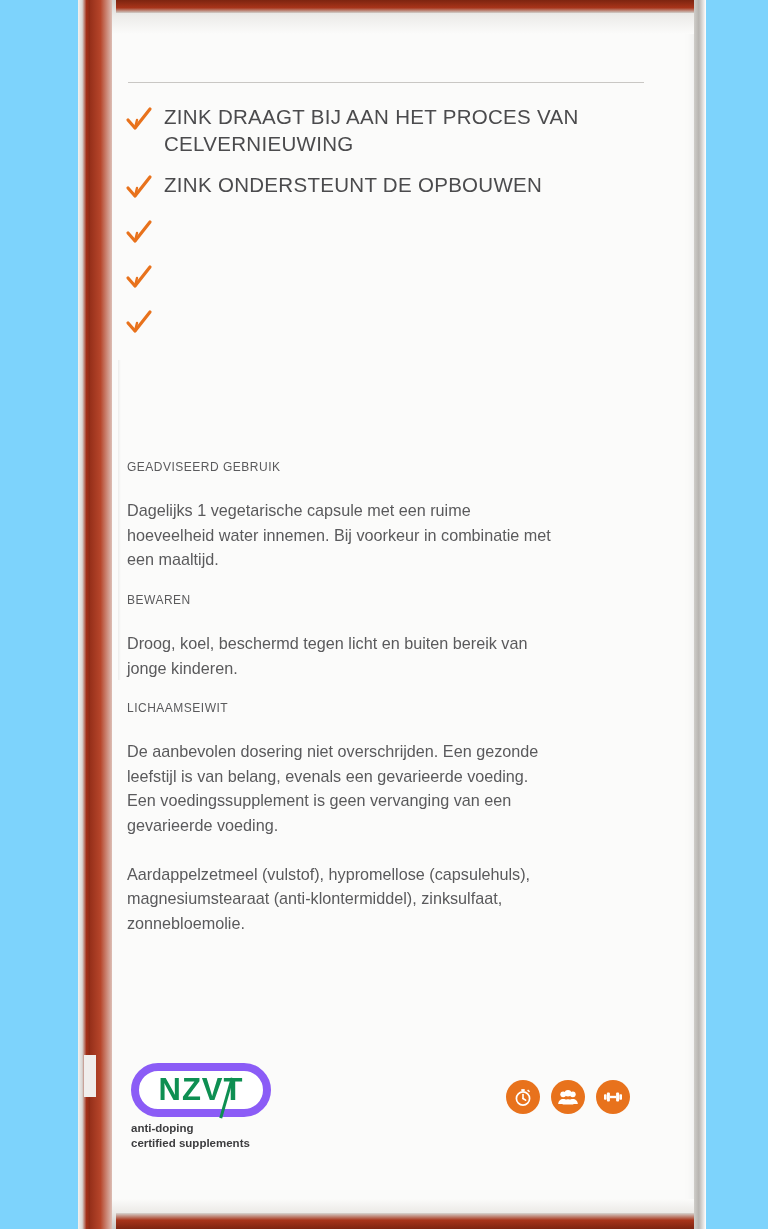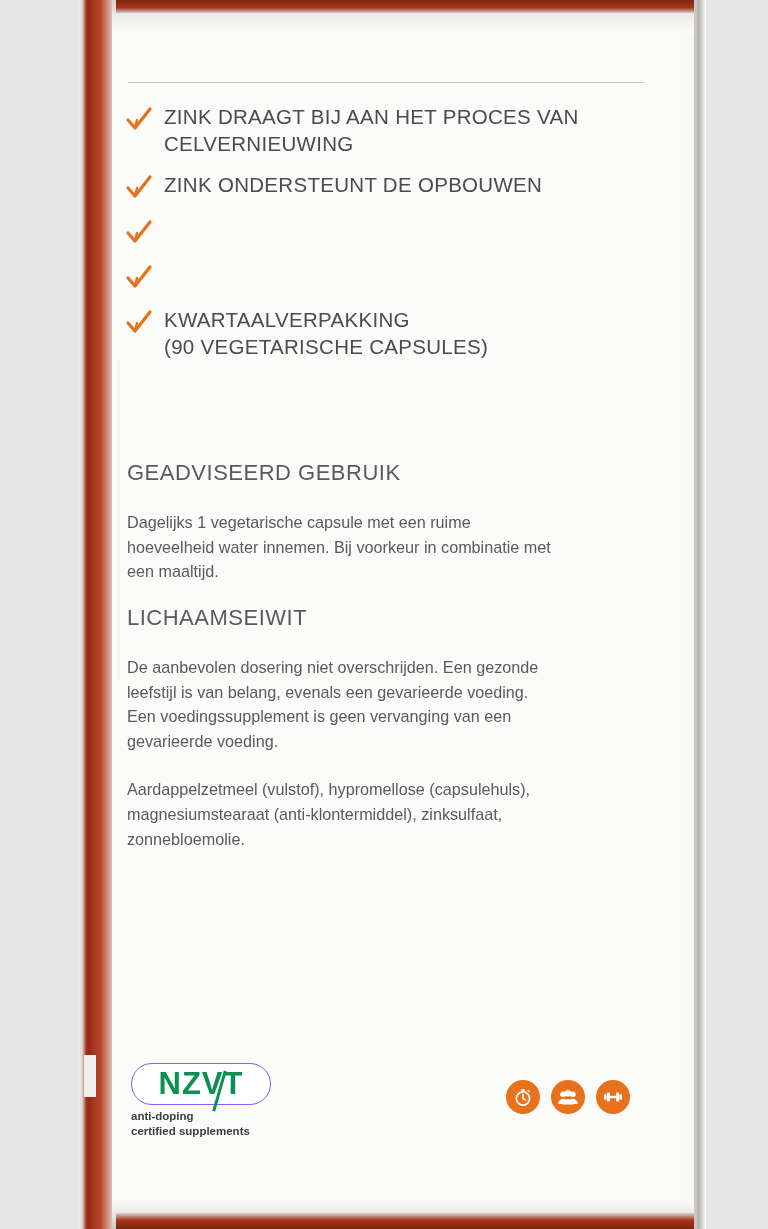--- a/index.html
+++ b/index.html
@@ -12,21 +12,21 @@
     height: 1229px;
     font-family: "Liberation Sans", sans-serif;
     overflow: hidden;
   }
 
   
   .scene {
     position: relative;
     width: 768px;
     height: 1229px;
-    background: #e5e5e5;
+    background: #7dd3fc;
   }
 
   
   .spine-left {
     position: absolute;
     left: 78px;
     top: 0px;
     width: 12px;
     height: 1229px;
     background: linear-gradient(to right, #f3f2f0 0%, #d8d6d3 35%, #a33018 70%, #8e2a14 100%);
@@ -131,21 +131,21 @@
 
   
   .info {
     position: absolute;
     left: 127px;
     top: 460px;
     width: 520px;
   }
   .info-block { margin-bottom: 21px; }
   .info-head {
-    font-size: 22px;
+    font-size: 12px;
     letter-spacing: 0.5px;
     color: #5a5a5c;
     margin-bottom: 5px;
   }
   .info-body {
     font-size: 16.2px;
     line-height: 1.52;
     color: #5a5a5c;
     white-space: pre-line;
     margin-top: 24px;
@@ -154,22 +154,22 @@
   
   .nzvt {
     position: absolute;
     left: 131px;
     top: 1063px;
     width: 148px;
   }
   .nzvt-badge {
     position: relative;
     width: 140px;
-    height: 42px;
-    border: 1px solid #8b5cf6;
+    height: 54px;
+    border: 8px solid #8b5cf6;
     border-radius: 27px;
     box-sizing: border-box;
     background: #ffffff;
   }
   .nzvt-badge .letters {
     position: absolute;
     left: 0; right: 0; top: 50%;
     transform: translateY(-50%);
     text-align: center;
     font-family: "Liberation Sans", sans-serif;
@@ -293,35 +293,38 @@
       </span>
     </div>
 
     <div class="benefit">
       <span class="check">
         <svg width="30" height="30" viewBox="0 0 30 30">
           <path d="M4 15 L11 23 L26 4" fill="none" stroke="#e8721c" stroke-width="3.2" stroke-linecap="round" stroke-linejoin="round"></path>
           <path d="M11 23 L13 15" fill="none" stroke="#e8721c" stroke-width="2.4" stroke-linecap="round"></path>
         </svg>
       </span>
-      <span class="benefit-text">KWARTAALVERPAKKING
-(90 VEGETARISCHE CAPSULES)</span>
     </div>
 
   </div>
 
   <div class="info">
 
     <div class="info-block">
       <div class="info-head">GEADVISEERD GEBRUIK</div>
       <div class="info-body">Dagelijks 1 vegetarische capsule met een ruime
 hoeveelheid water innemen. Bij voorkeur in combinatie met
 een maaltijd.</div>
     </div>
 
+    <div class="info-block">
+      <div class="info-head">BEWAREN</div>
+      <div class="info-body">Droog, koel, beschermd tegen licht en buiten bereik van
+jonge kinderen.</div>
+    </div>
 
     <div class="info-block">
       <div class="info-head">LICHAAMSEIWIT</div>
       <div class="info-body">De aanbevolen dosering niet overschrijden. Een gezonde
 leefstijl is van belang, evenals een gevarieerde voeding.
 Een voedingssupplement is geen vervanging van een
 gevarieerde voeding.</div>
     </div>
 
     <div class="info-block">

